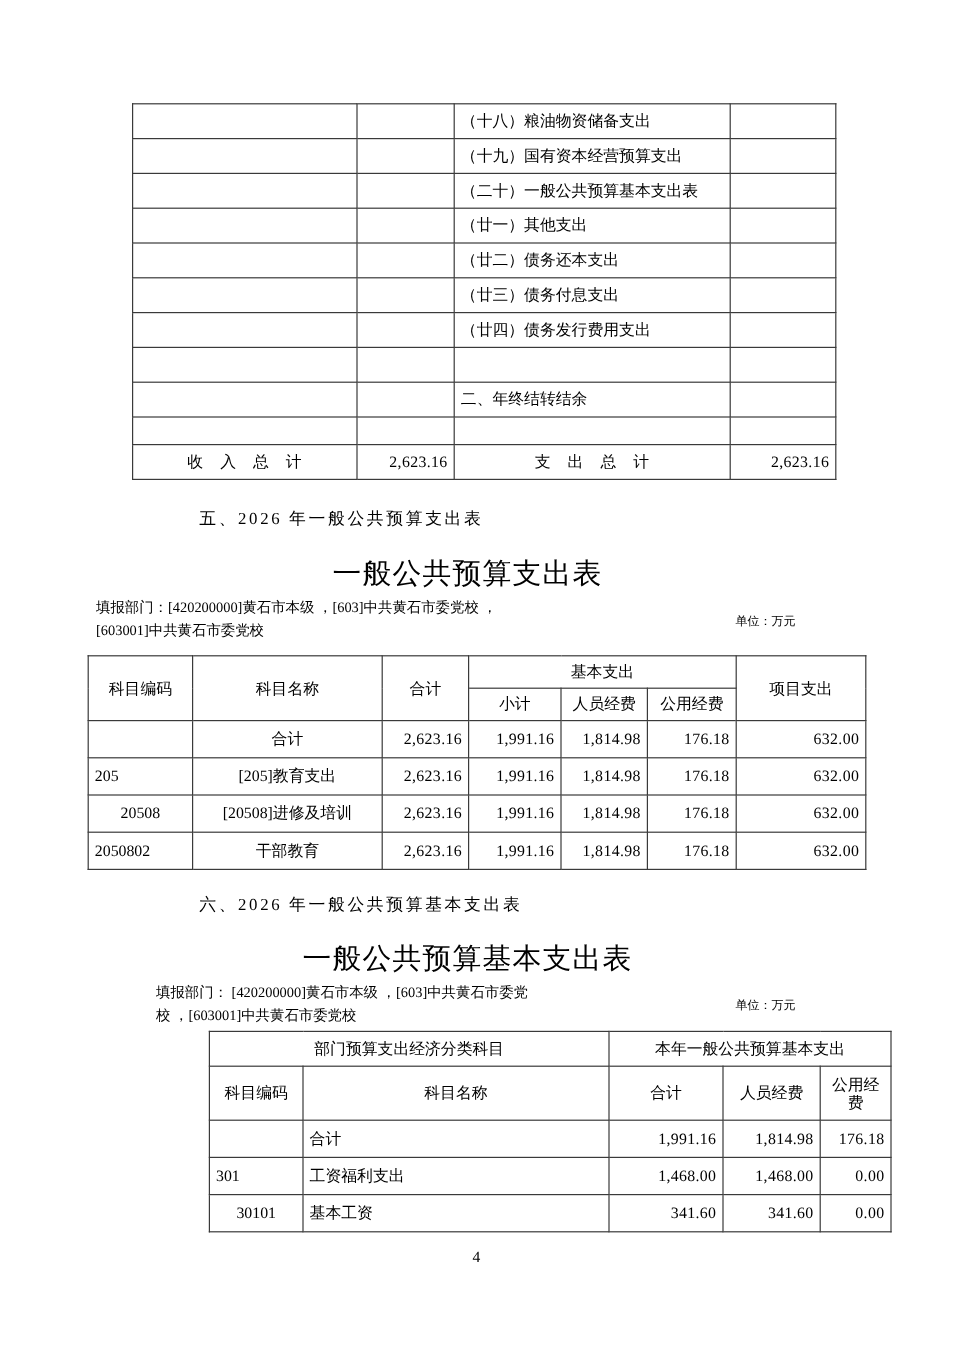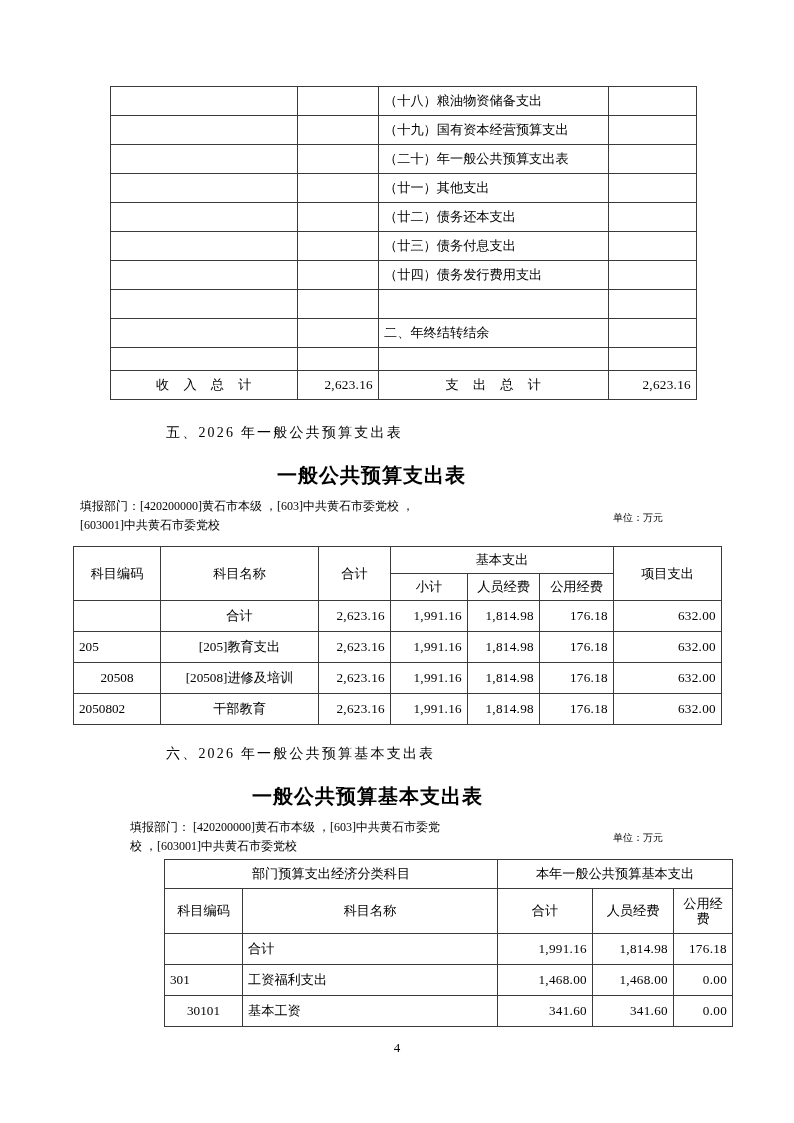--- a/index.html
+++ b/index.html
@@ -69,22 +69,22 @@
   
   .sec-heading {
     position: absolute;
     font-size: 14px;
     letter-spacing: 2.2px;
     white-space: nowrap;
     font-family: "Liberation Serif", "DejaVu Serif", serif;
   }
   .tbl-title {
     position: absolute;
-    font-size: 20px;
-    font-weight: bold;
+    font-size: 24px;
+    font-weight: normal;
     letter-spacing: 1px;
     white-space: nowrap;
     font-family: "Liberation Sans", "DejaVu Sans", sans-serif;
   }
   .meta {
     position: absolute;
     font-size: 12px;
     line-height: 1.55;
     font-family: "Liberation Serif", "DejaVu Serif", serif;
   }
@@ -114,21 +114,21 @@
   #table2 .k6 { width: 74px; }
   #table2 .k7 { width: 108px; }
   .row-last-code {
     vertical-align: bottom;
     padding-bottom: 2px;
   }
 
   
   #table3-wrap {
     position: absolute;
-    left: 124px;
+    left: 134px;
     top: 859px;
     width: 568px;
     padding-left: 40px;
   }
   #table3 { width: 568px; }
   #table3 td { height: 30px; }
   #table3 .g1 { width: 78px; }
   #table3 .g2 { width: 255px; }
   #table3 .g3 { width: 95px; }
   #table3 .g4 { width: 81px; }
@@ -171,21 +171,21 @@
         </tr>
         <tr>
           <td class="lft"></td>
           <td class="num"></td>
           <td class="lft">（十九）国有资本经营预算支出</td>
           <td class="num"></td>
         </tr>
         <tr>
           <td class="lft"></td>
           <td class="num"></td>
-          <td class="lft">（二十）年一般公共预算支出表</td>
+          <td class="lft">（二十）一般公共预算基本支出表</td>
           <td class="num"></td>
         </tr>
         <tr>
           <td class="lft"></td>
           <td class="num"></td>
           <td class="lft">（廿一）其他支出</td>
           <td class="num"></td>
         </tr>
         <tr>
           <td class="lft"></td>

